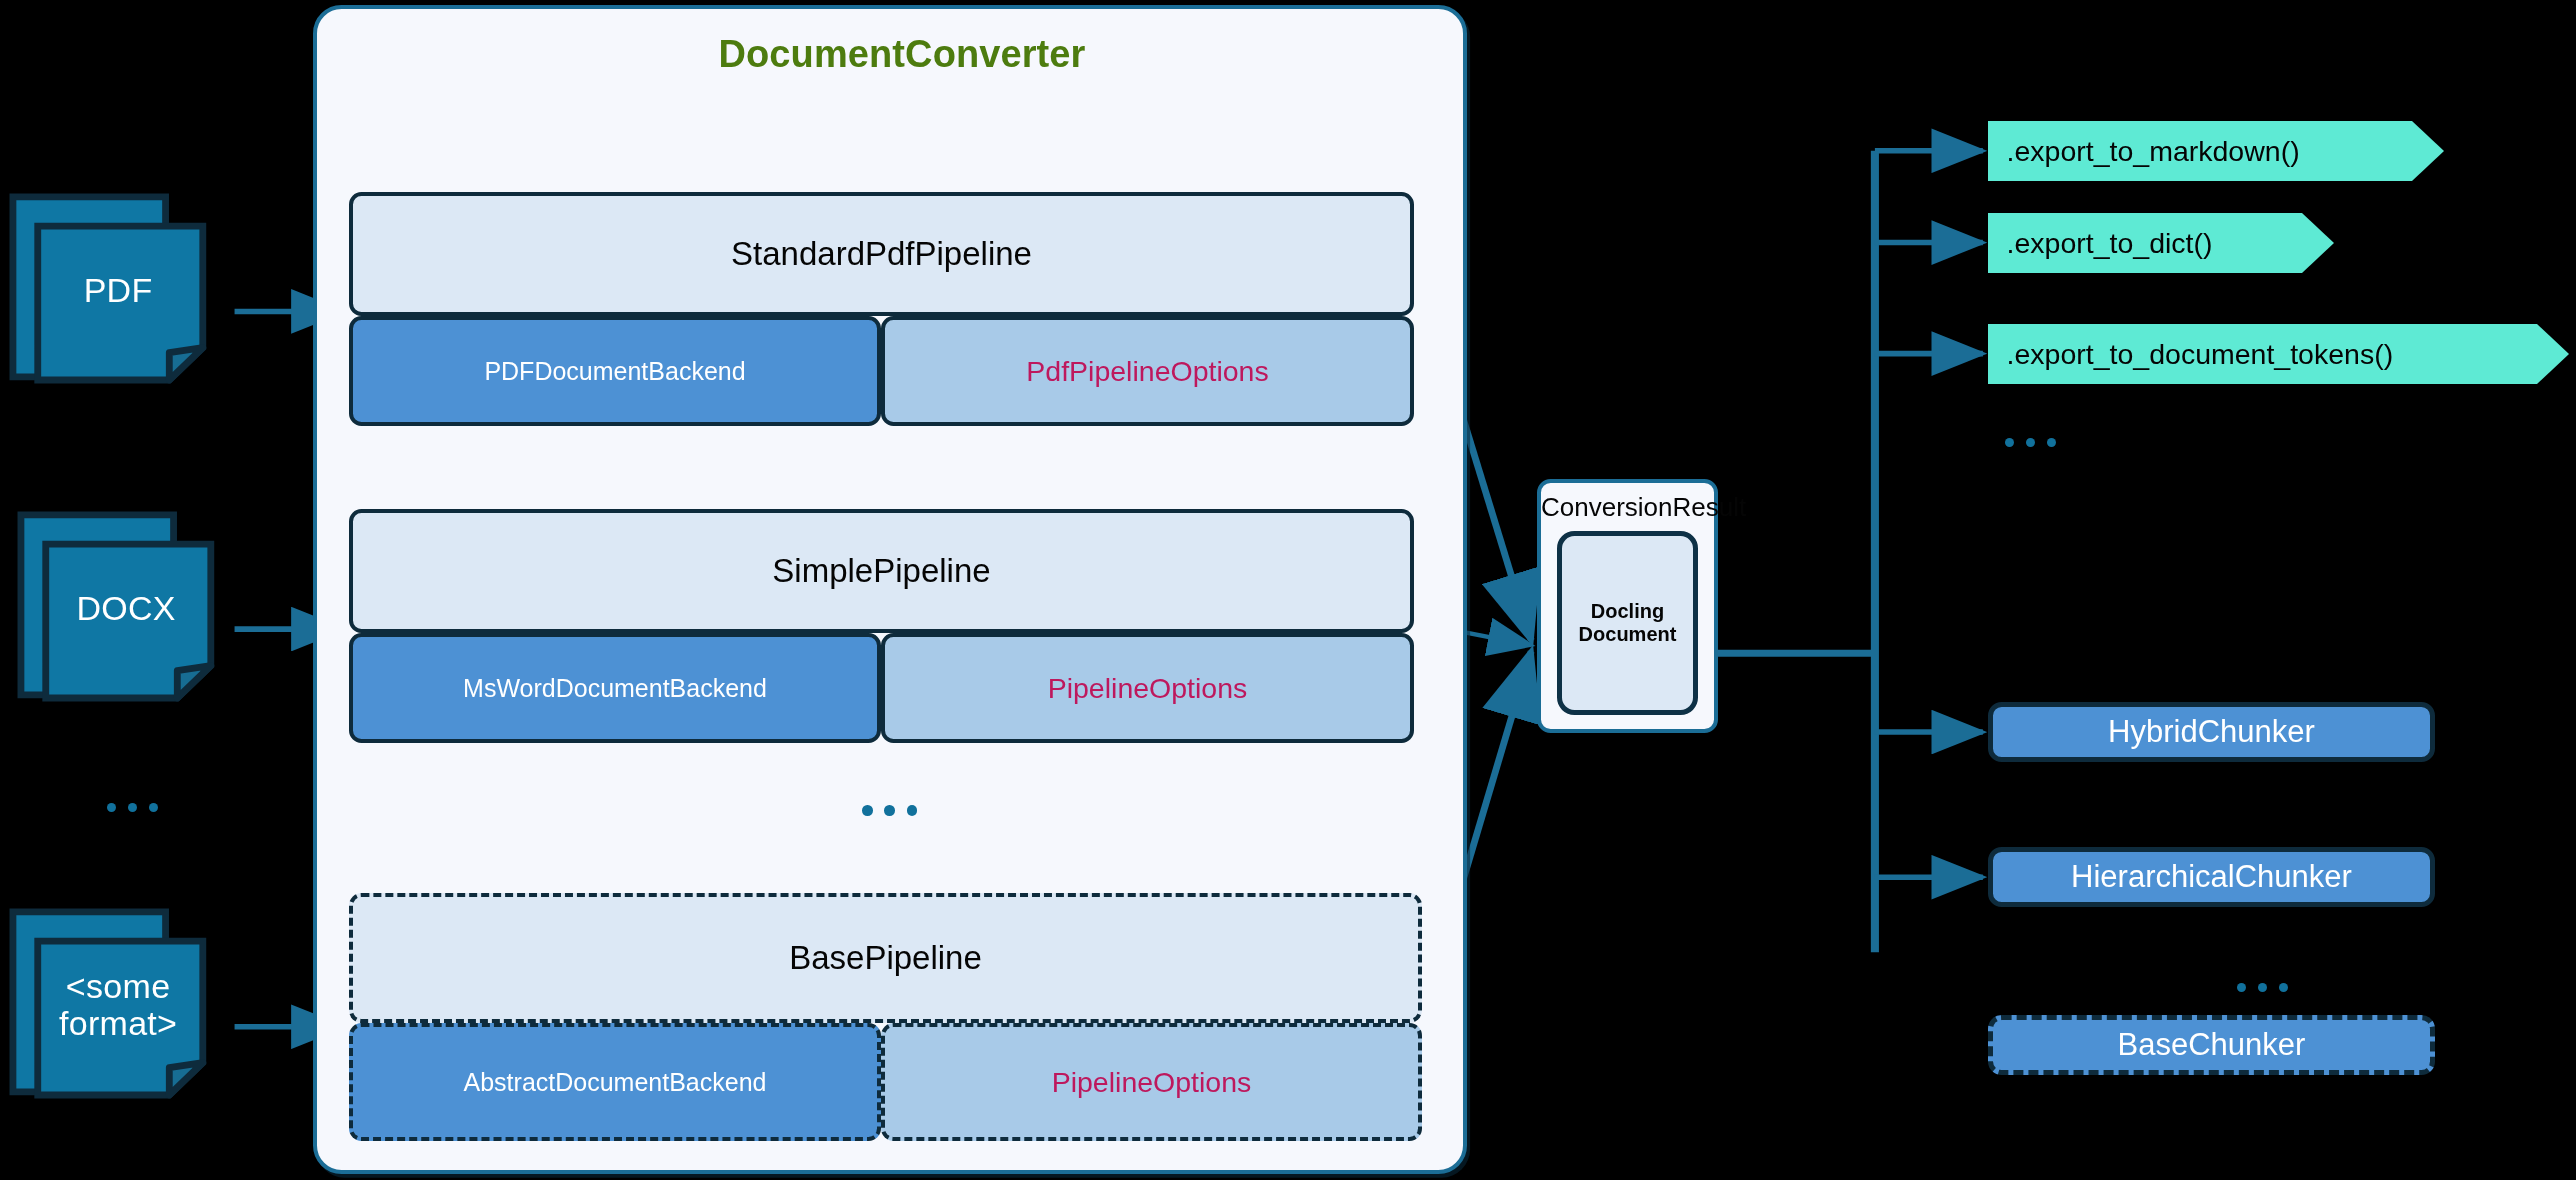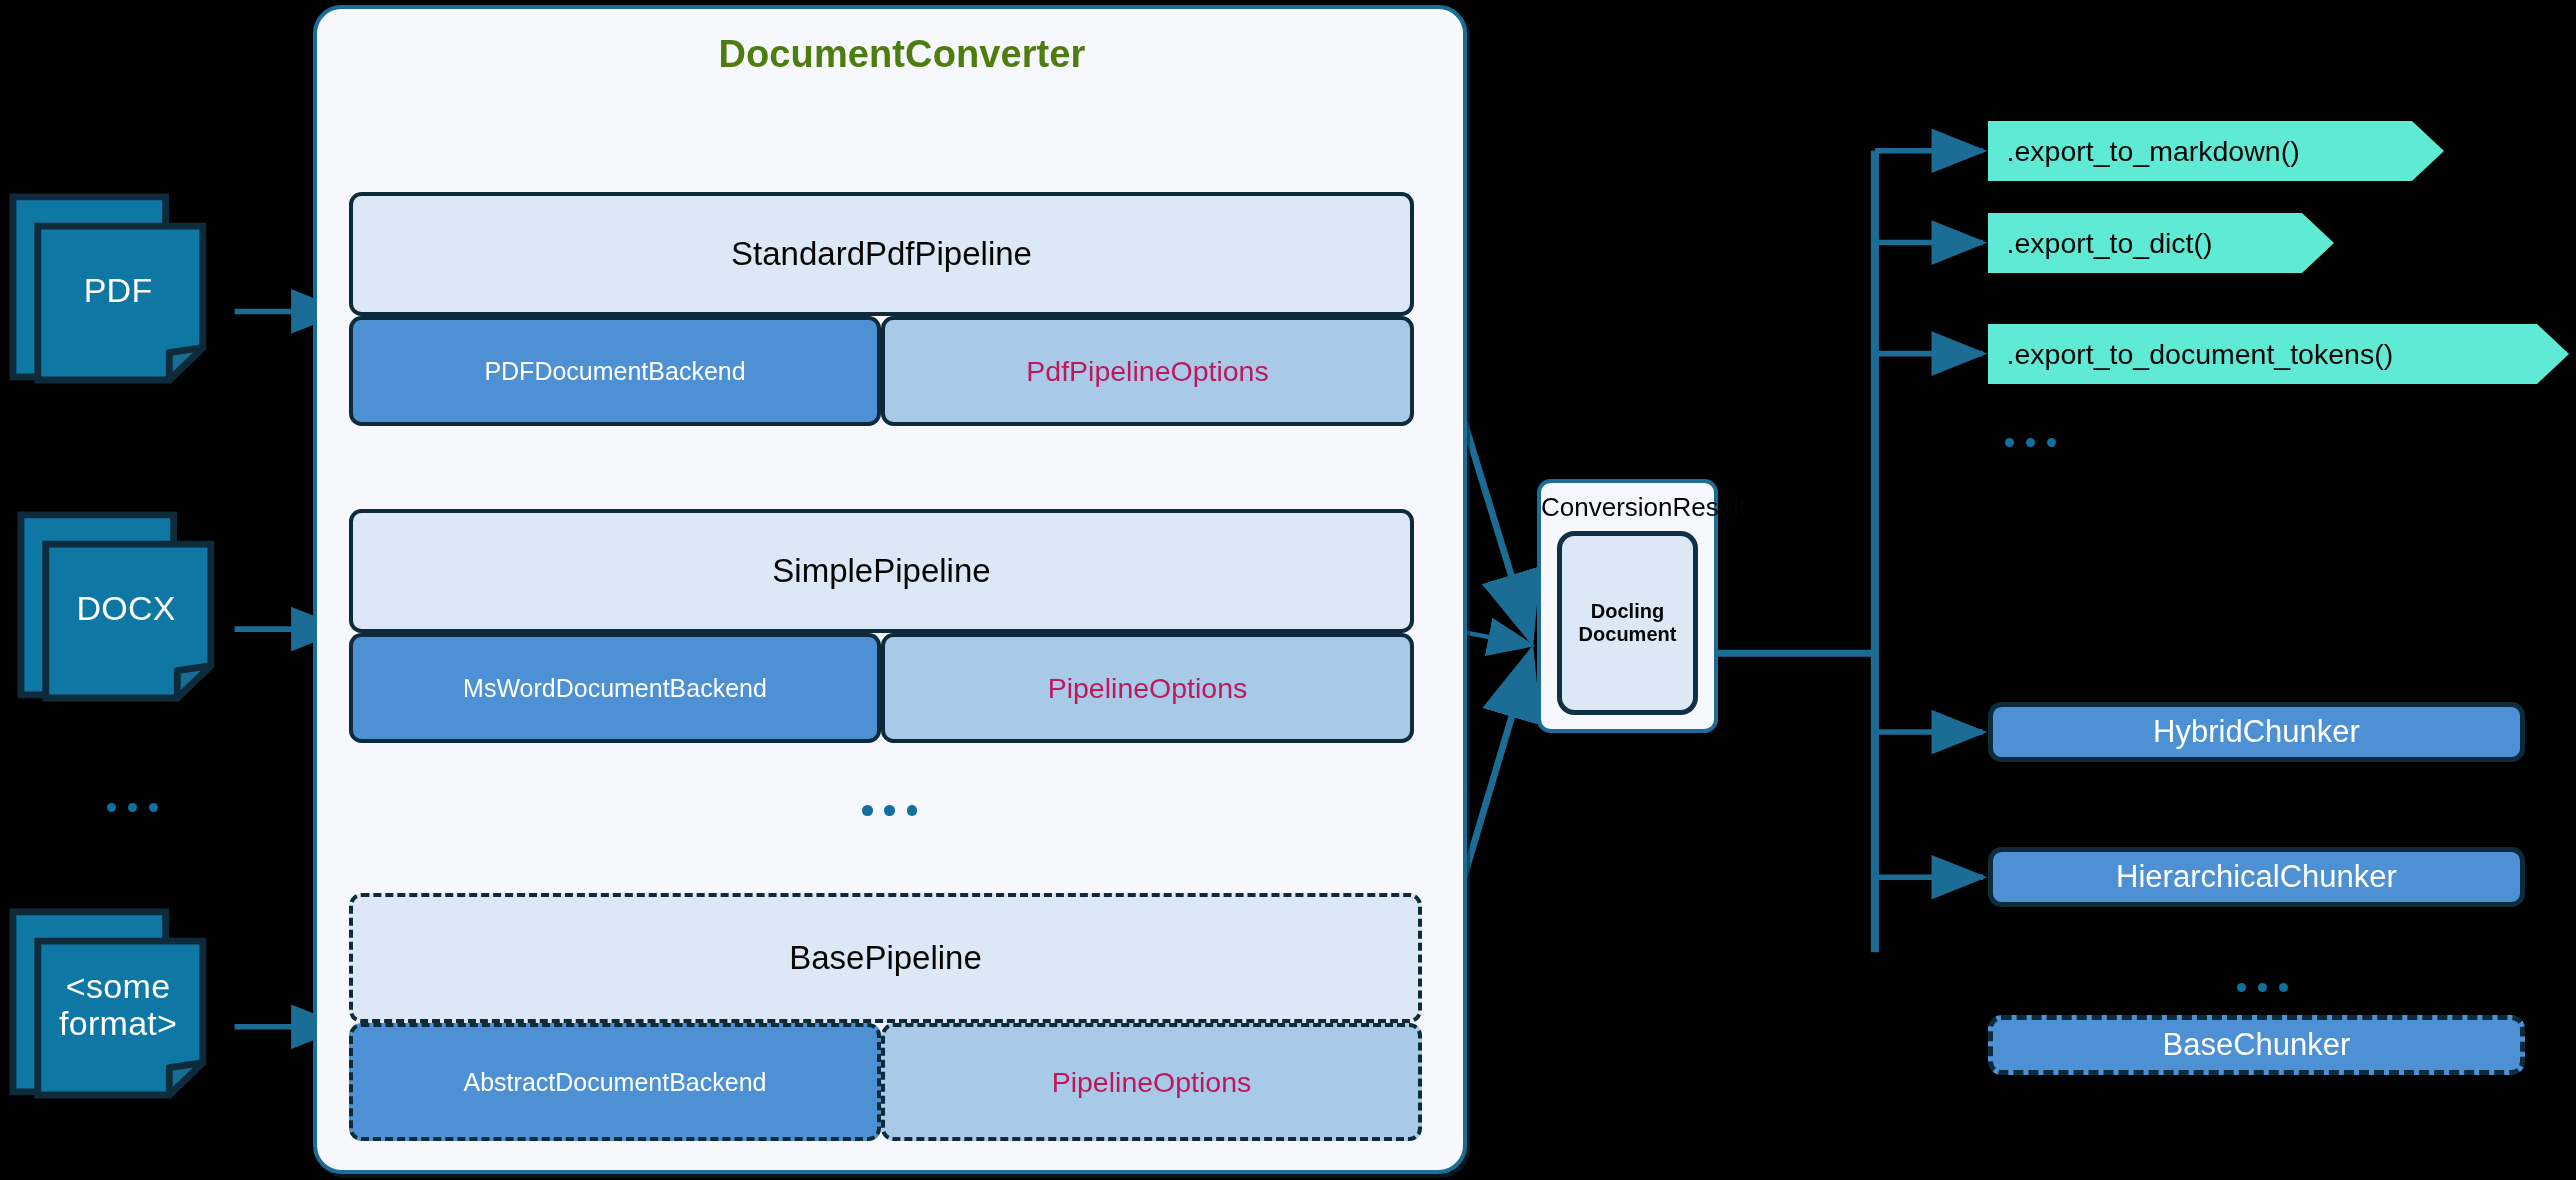--- a/index.html
+++ b/index.html
@@ -85,21 +85,21 @@
   .export-badge{
     position:absolute;height:60px;background:#5eead4;z-index:4;
     display:flex;align-items:center;
     padding-left:18.6px;box-sizing:border-box;
     font-size:28.5px;color:#050505;white-space:nowrap;
     clip-path:polygon(0 0, calc(100% - 32px) 0, 100% 50%, calc(100% - 32px) 100%, 0 100%);
   }
 
   
   .chunker{
-    position:absolute;left:1988px;width:537px;height:60px;
+    position:absolute;left:1988px;width:447px;height:60px;
     background:#4d91d4;border:5px solid #0e2b3c;border-radius:13.6px;
     box-sizing:border-box;display:flex;align-items:center;justify-content:center;
     color:#ffffff;font-size:31px;z-index:4;
   }
   .chunker.dashed{border-style:dashed;}
 </style>
 </head>
 <body>
 
 <div class="stage">

